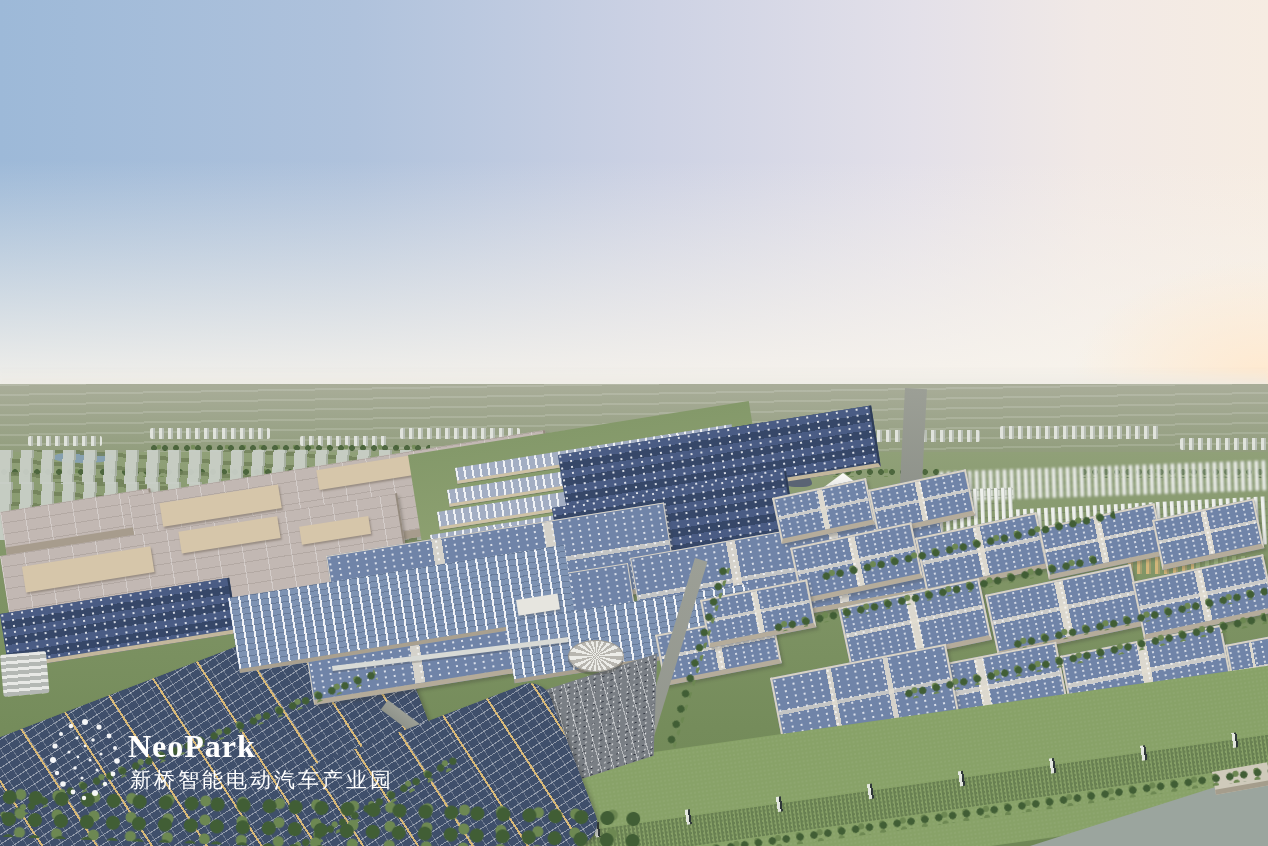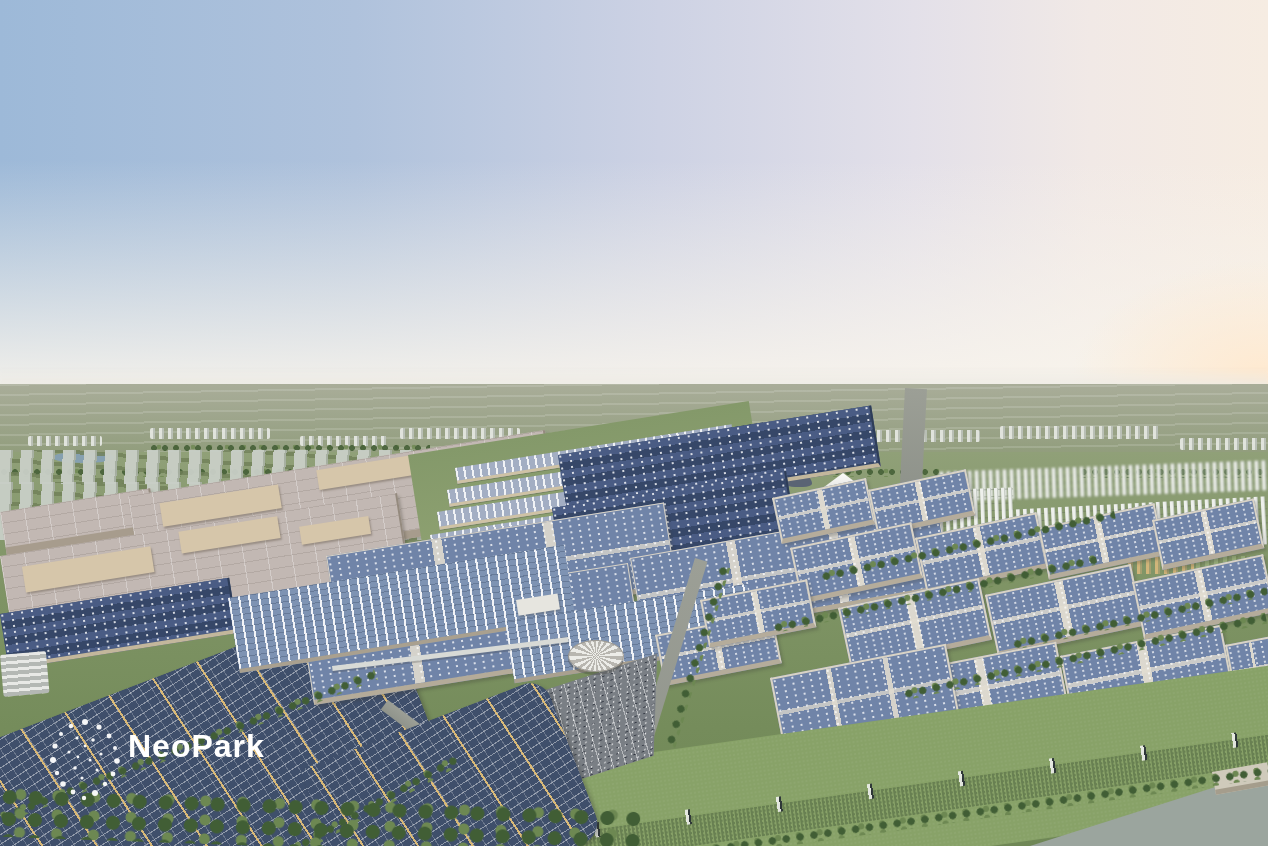--- a/index.html
+++ b/index.html
@@ -103,21 +103,21 @@
       radial-gradient(rgba(255,255,255,.8) .8px, rgba(0,0,0,0) 1.2px),
       radial-gradient(rgba(35,40,52,.9) .9px, rgba(0,0,0,0) 1.3px);
     background-size:auto,7px 5px,9px 6px;background-position:0 0,0 0,3px 2px;}
   .garage{background:repeating-linear-gradient(180deg,#e8e9e6 0 3px,#b4b8b4 3px 7px);border-radius:2px;}
   .slab{background:#9ba59e;}
   .bridge{background:#d8dad6;box-shadow:0 2px 0 rgba(60,60,60,.25);}
 
   
   .logo{left:50px;top:710px;width:420px;height:110px;color:#fff;}
   .logo-mark{position:absolute;left:0;top:6px;}
-  .logo-word{position:absolute;left:78px;top:20px;font-size:32px;font-weight:700;letter-spacing:1px;line-height:1;}
+  .logo-word{position:absolute;left:78px;top:20px;font-size:32px;font-weight:700;letter-spacing:1px;line-height:1;font-family:Liberation Serif, serif;}
   .logo-sub{position:absolute;left:80px;top:56px;font-size:21px;font-weight:400;letter-spacing:3px;white-space:nowrap;}
 </style>
 </head>
 <body>
 
 <div class="scene">
 
   <div class="abs sky"></div>
   <div class="abs sun-glow"></div>
   <div class="abs horizon"></div>
@@ -265,15 +265,16 @@
         <circle cx="51" cy="38" r="1.6"></circle>
           <circle cx="25" cy="52" r="1.8"></circle>
           <circle cx="47" cy="54" r="1.5"></circle>
         <circle cx="35" cy="30" r="1.4"></circle>
           <circle cx="32" cy="62" r="1.6"></circle>
           <circle cx="40" cy="44" r="1.5"></circle>
         <circle cx="28" cy="41" r="1.3"></circle>
       </g>
     </svg>
     <div class="logo-word">NeoPark</div>
+    <div class="logo-sub">新桥智能电动汽车产业园</div>
   </div>
 
 </div>
 
 </body></html>

